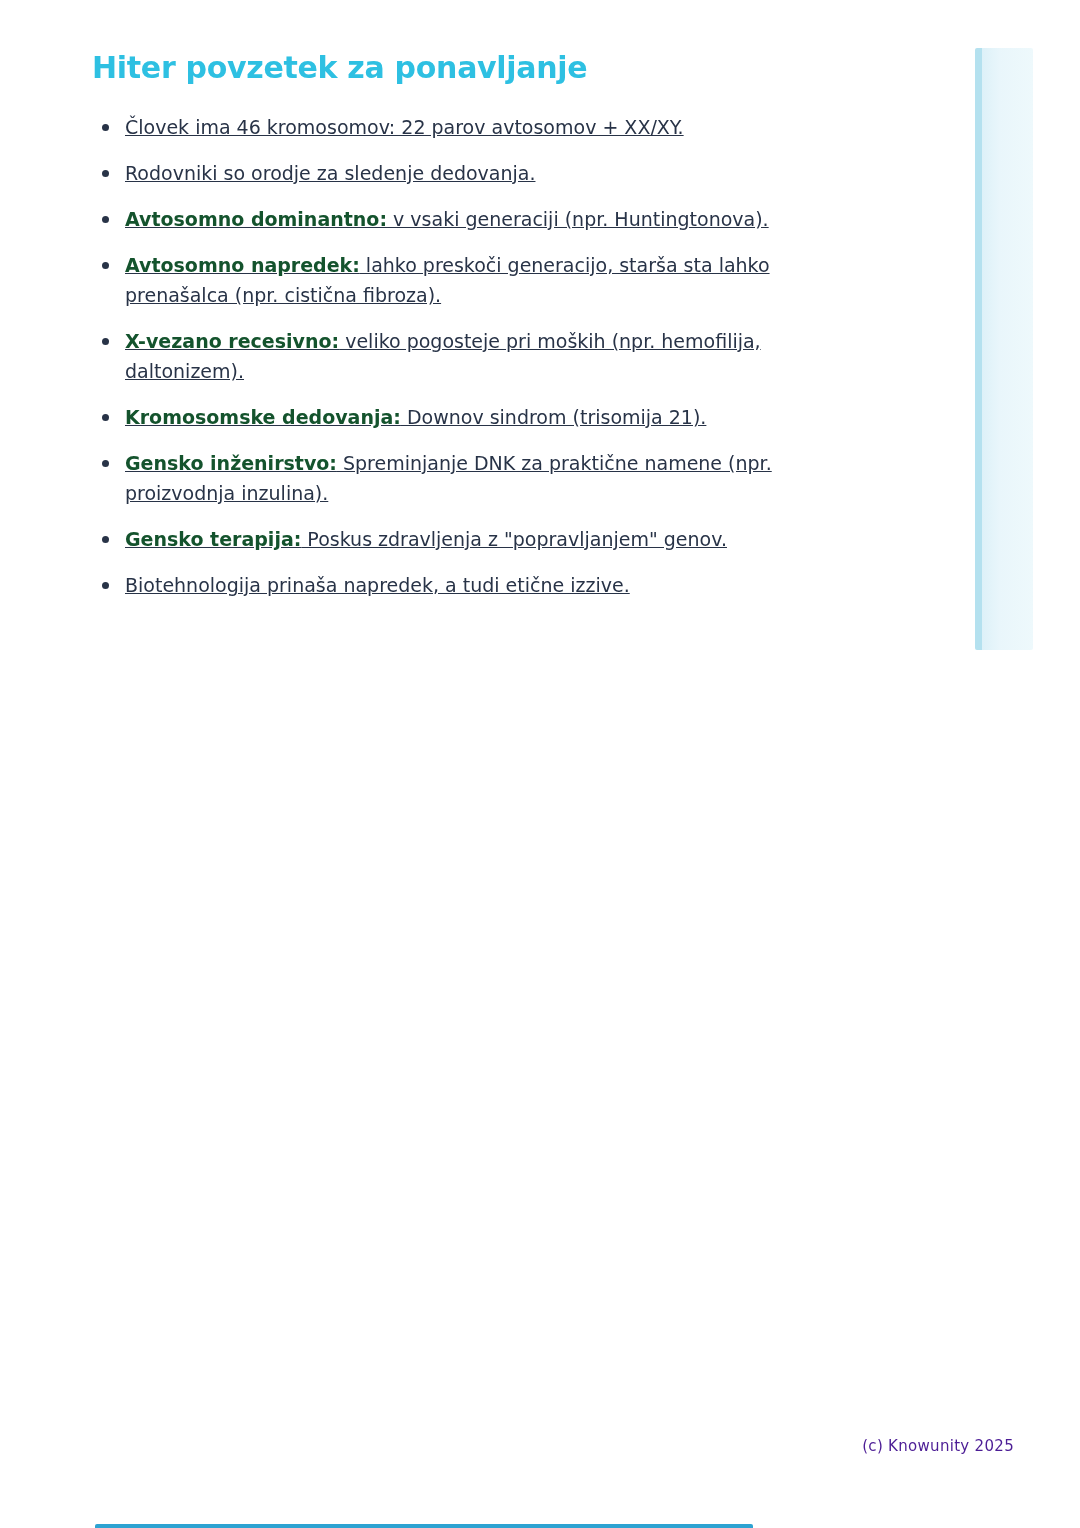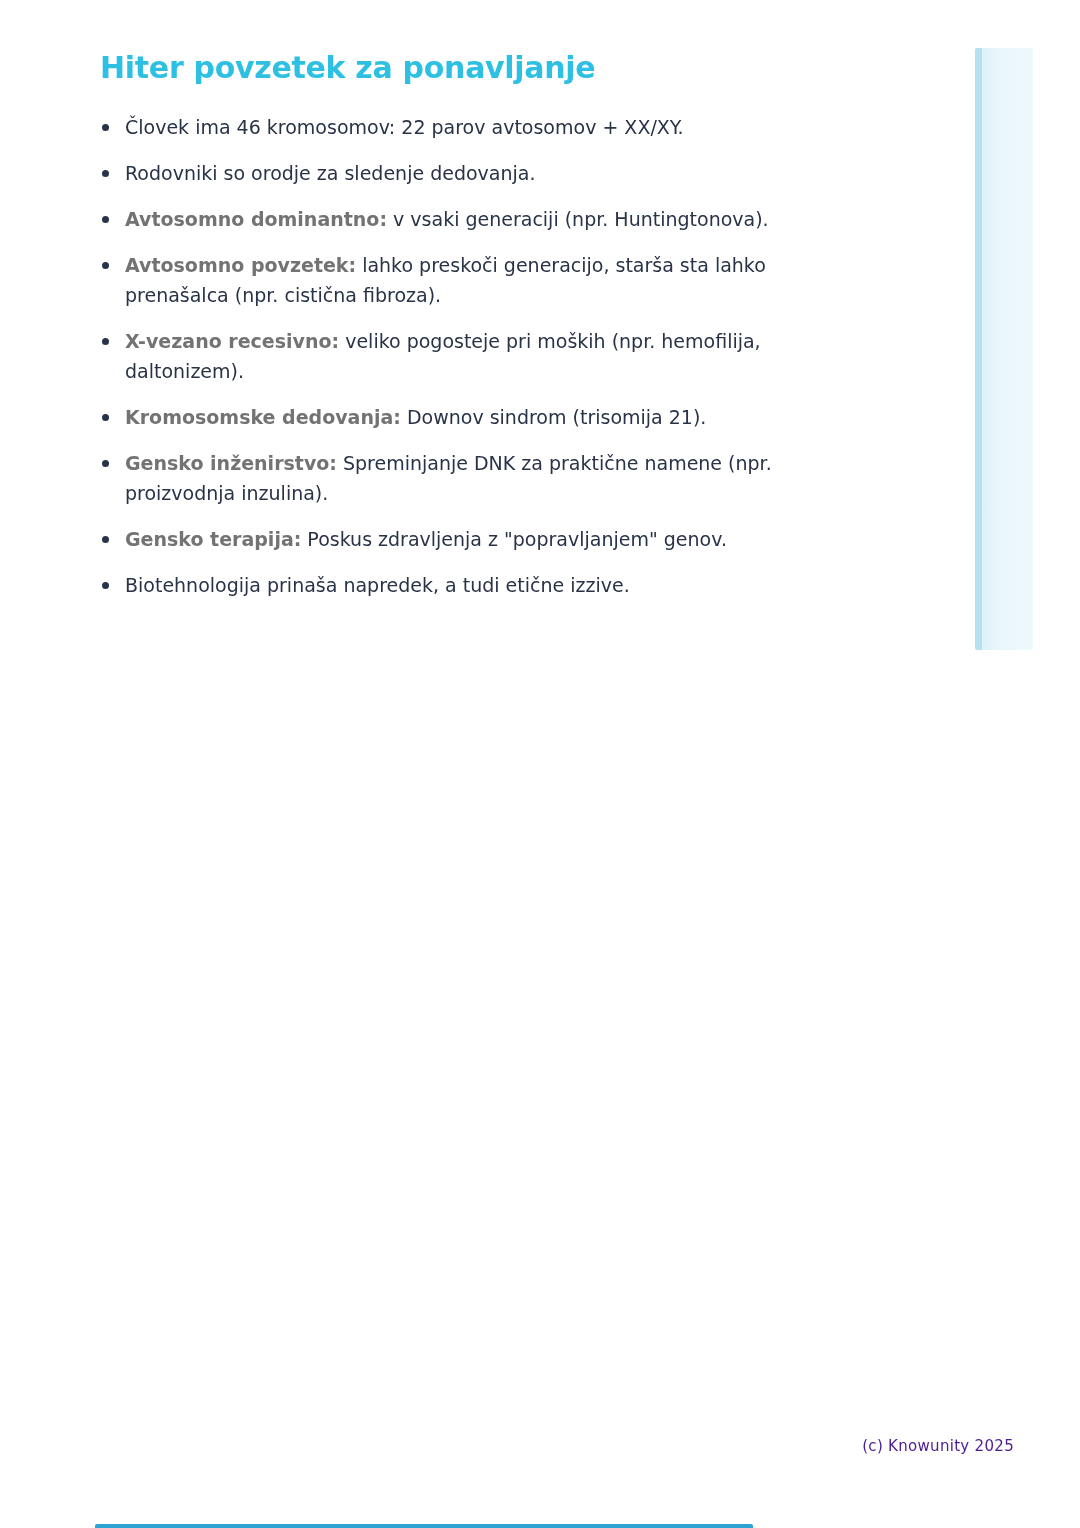--- a/index.html
+++ b/index.html
@@ -12,54 +12,55 @@
     height: 1528px;
     position: relative;
     overflow: hidden;
     font-family: "DejaVu Sans", "Liberation Sans", sans-serif;
     color: #283347;
   }
   .content {
     padding: 50px 0 0 92px;
   }
   h1.page-title {
-    margin: 0 0 26px 8px;
+    margin: 0 0 26px 0;
     font-size: 30px;
     line-height: 36px;
     font-weight: 800;
     letter-spacing: -0.3px;
     color: #2EC0E2;
     font-family: "DejaVu Sans", "Liberation Sans", sans-serif;
   }
   ul.summary-list {
     margin: 0;
     padding: 0;
     list-style: none;
     max-width: 750px;
+    text-decoration: underline;
   }
   ul.summary-list li {
     position: relative;
     padding-left: 33px;
     margin-bottom: 16px;
     font-size: 19px;
     line-height: 30px;
     color: #283347;
   }
   ul.summary-list li .dot {
     position: absolute;
     left: 10px;
     top: 12px;
     width: 7px;
     height: 7px;
     border-radius: 50%;
     background: #283347;
   }
   ul.summary-list li strong {
     font-weight: 700;
-    color: #737373;
+    color: #14532d;
   }
   .side-accent-bar {
     position: absolute;
     left: 975px;
     top: 48px;
     width: 58px;
     height: 602px;
     box-sizing: border-box;
     border-left: 7px solid #b4e1ef;
     background: linear-gradient(to right, #ddf1f8, #e9f6fb 35%, #eef9fc);
@@ -93,21 +94,21 @@
     <li>
       <span class="dot"></span><strong></strong><span>Človek ima 46 kromosomov: 22 parov avtosomov + XX/XY.</span>
     </li>
     <li>
       <span class="dot"></span><strong></strong><span>Rodovniki so orodje za sledenje dedovanja.</span>
     </li>
     <li>
       <span class="dot"></span><strong>Avtosomno dominantno:</strong><span> v vsaki generaciji (npr. Huntingtonova).</span>
     </li>
     <li>
-      <span class="dot"></span><strong>Avtosomno povzetek:</strong><span> lahko preskoči generacijo, starša sta lahko prenašalca (npr. cistična fibroza).</span>
+      <span class="dot"></span><strong>Avtosomno napredek:</strong><span> lahko preskoči generacijo, starša sta lahko prenašalca (npr. cistična fibroza).</span>
     </li>
     <li>
       <span class="dot"></span><strong>X-vezano recesivno:</strong><span> veliko pogosteje pri moških (npr. hemofilija, daltonizem).</span>
     </li>
     <li>
       <span class="dot"></span><strong>Kromosomske dedovanja:</strong><span> Downov sindrom (trisomija 21).</span>
     </li>
     <li>
       <span class="dot"></span><strong>Gensko inženirstvo:</strong><span> Spreminjanje DNK za praktične namene (npr. proizvodnja inzulina).</span>
     </li>

